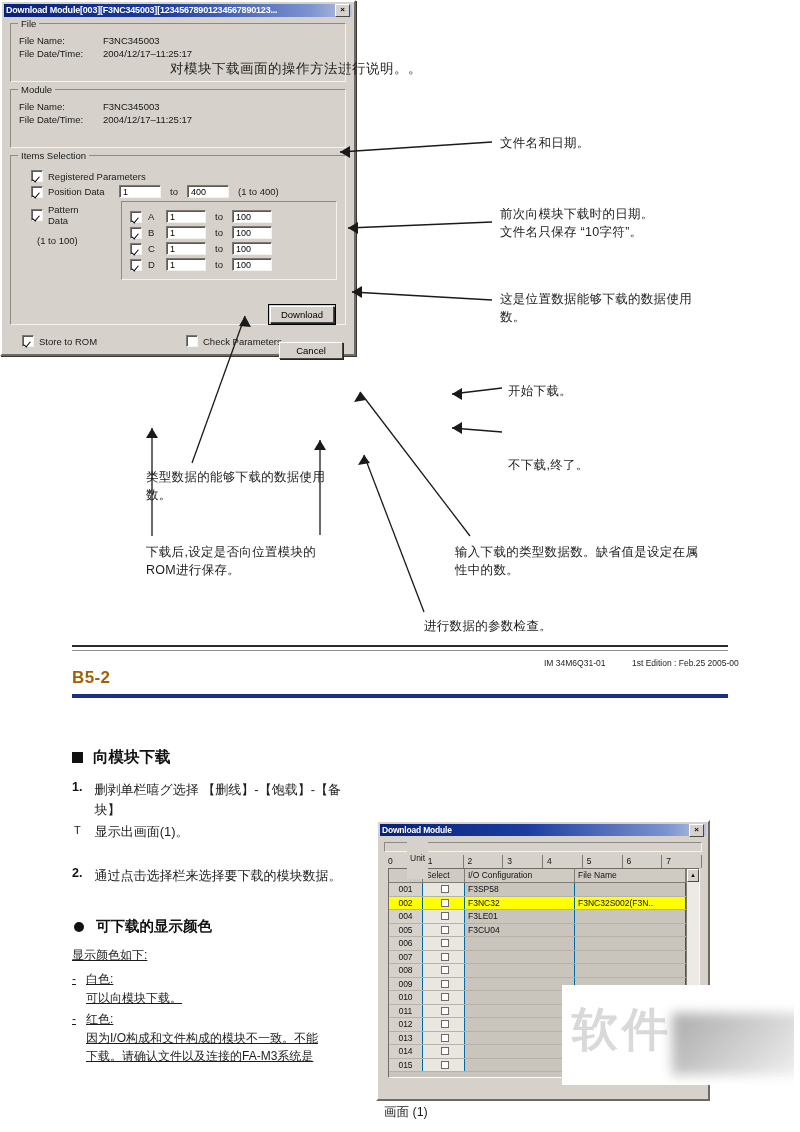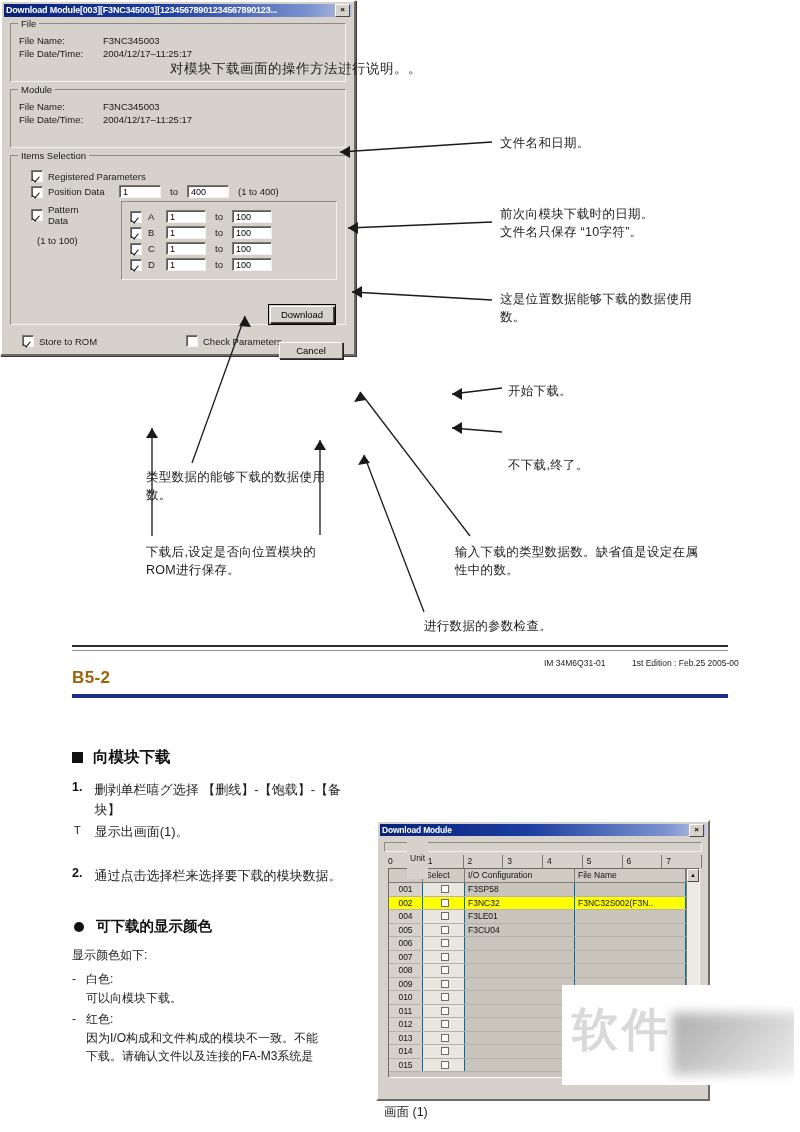--- a/index.html
+++ b/index.html
@@ -94,21 +94,21 @@
   .rule-thin{position:absolute;height:1px;background:#8e8e8e;}
   .footer-txt{position:absolute;font-size:8.5px;color:#222;}
   .pagenum{position:absolute;font-size:17px;font-weight:bold;color:#a16207;letter-spacing:.4px;}
   .blue-bar{position:absolute;height:4px;background:#1c2f86;}
 
   
   .h-square{font-size:15.5px;font-weight:bold;color:#111;}
   .num{font-size:12.5px;font-weight:bold;color:#111;}
   .body-txt{font-size:13px;color:#1d1d1d;line-height:1.5;}
   .h-dot{font-size:14.5px;font-weight:bold;color:#111;}
-  .small-txt{font-size:12px;color:#1d1d1d;line-height:1.55;}
+  .small-txt{font-size:12px;color:#1d1d1d;line-height:1.55;text-decoration:underline;}
 
   
   .dlg2{
     position:absolute;left:376px;top:820px;width:330px;height:277px;
     background:#d6d2cb;border:2px solid #ffffff;
     border-right-color:#6d6a64;border-bottom-color:#6d6a64;
   }
   .dlg2 .titlebar{height:12px;}
   .dlg2 .t-text{font-size:8.5px;line-height:12px;}
   .unitbox{

